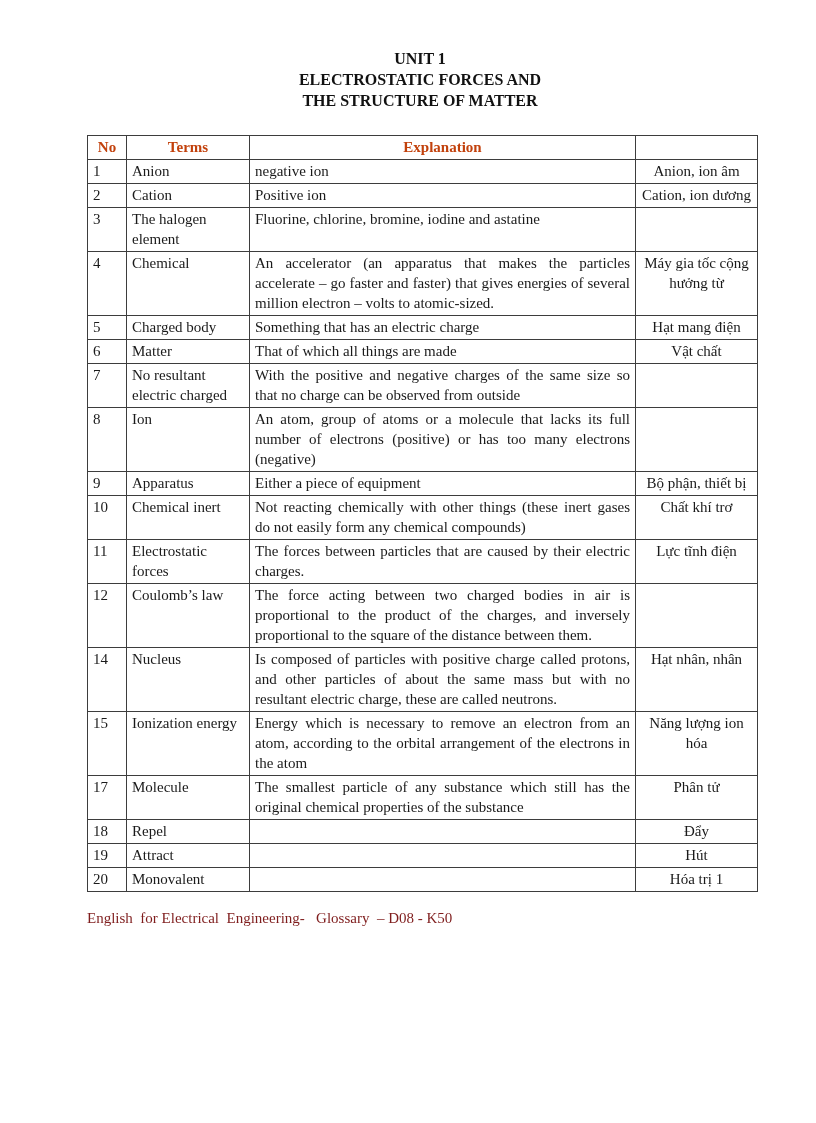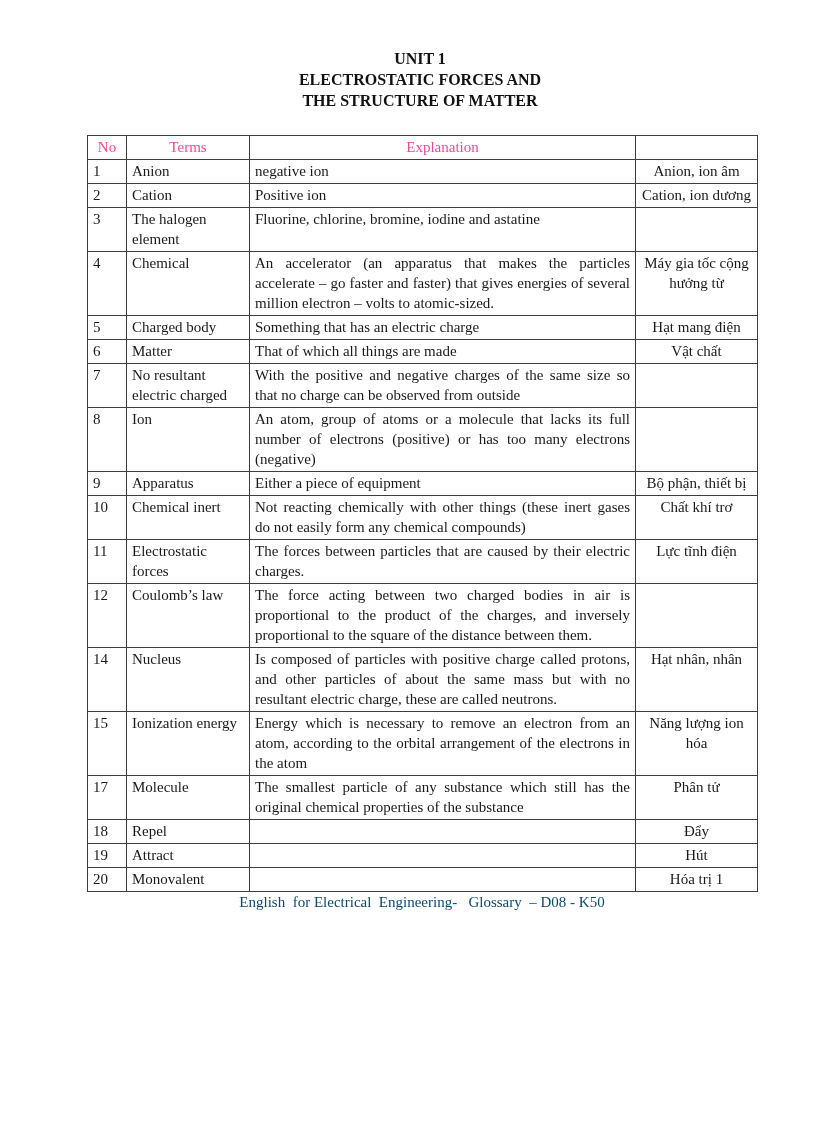--- a/index.html
+++ b/index.html
@@ -41,35 +41,36 @@
   table.glossary col.col-term { width: 123px; }
   table.glossary col.col-expl { width: 386px; }
   table.glossary col.col-trans { width: 122px; }
   table.glossary th, table.glossary td {
     border: 1px solid #3d3d3d;
     padding: 1px 5px 2px 5px;
     vertical-align: top;
     overflow: hidden;
   }
   table.glossary th {
-    font-weight: normal;
+    font-weight: bold;
     text-align: center;
-    color: #ec4899;
+    color: #c2410c;
   }
   td.c-no { text-align: left; }
   td.c-term { text-align: left; font-family: Liberation Serif, serif; }
   td.c-explanation { text-align: justify; }
   td.c-translation { text-align: center; }
   .footer {
+    margin-top: 16px;
     width: 670px;
     margin-left: 75px;
-    text-align: center;
+    text-align: left;
     white-space: pre-wrap;
     font-size: 15px;
-    color: #0c4a6e;
+    color: #7f1d1d;
   }
 </style>
 </head>
 <body>
 
 <div class="page">
 
   <div class="title-block">
     <div>UNIT 1</div>
     <div>ELECTROSTATIC FORCES AND</div>

